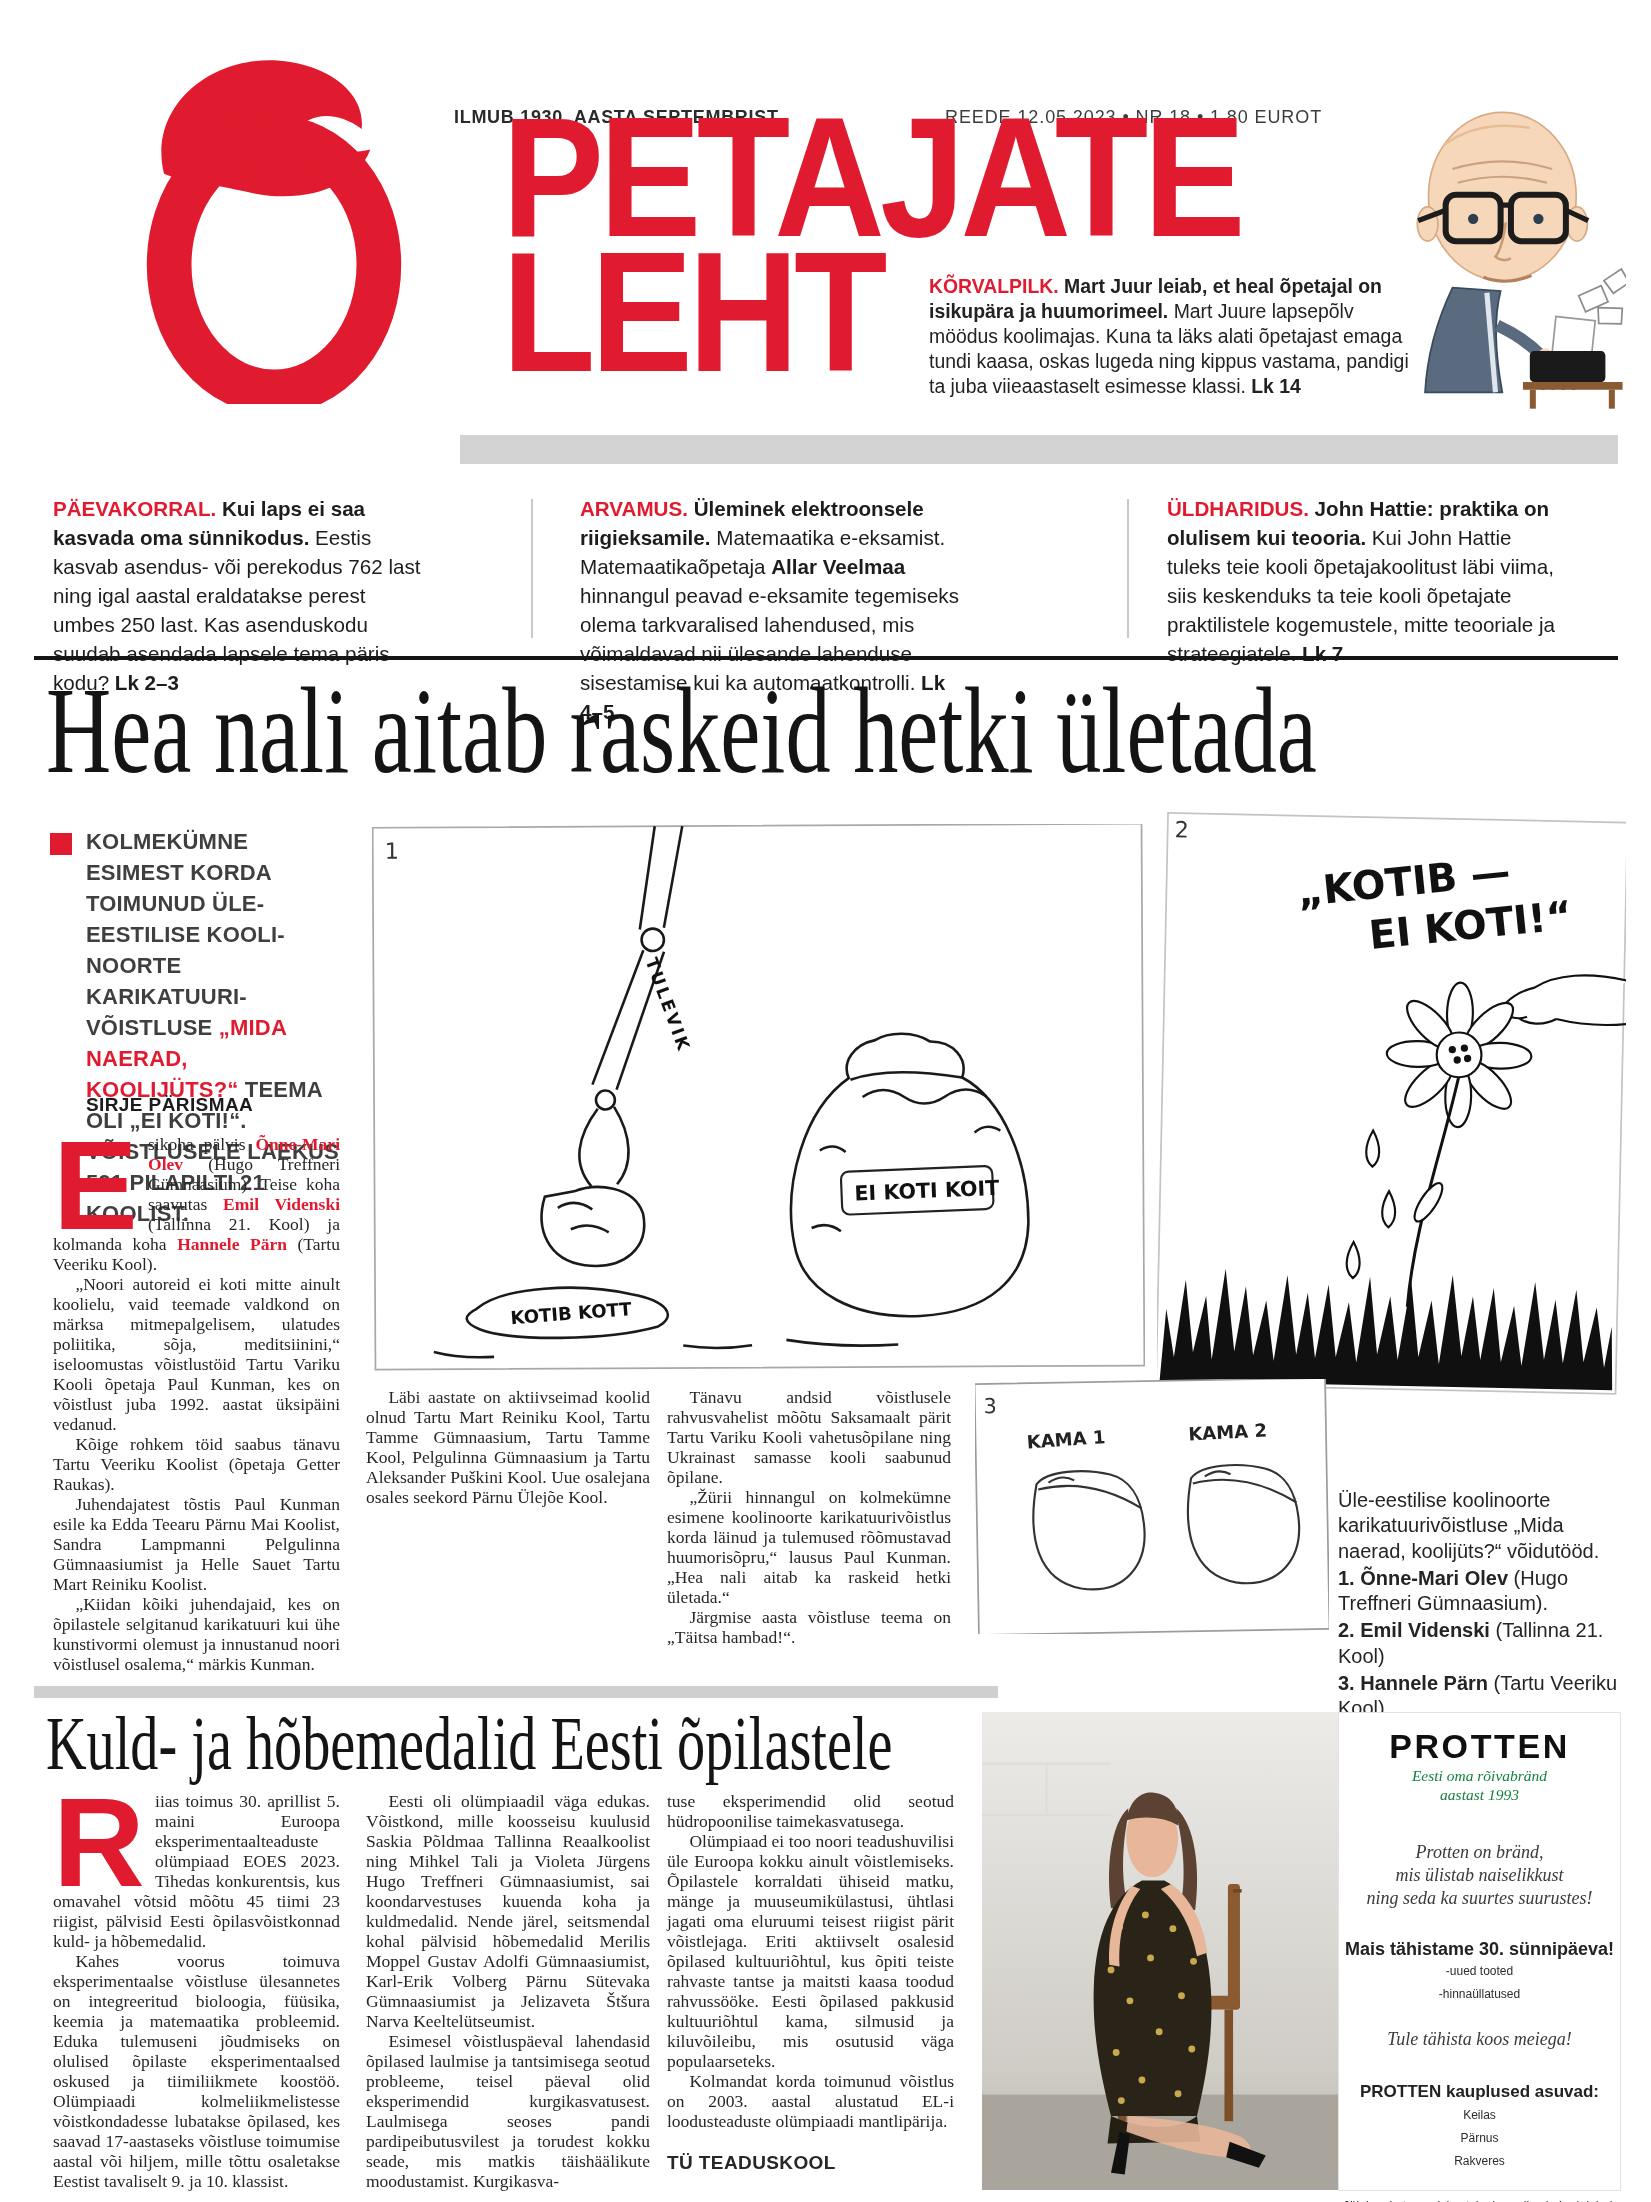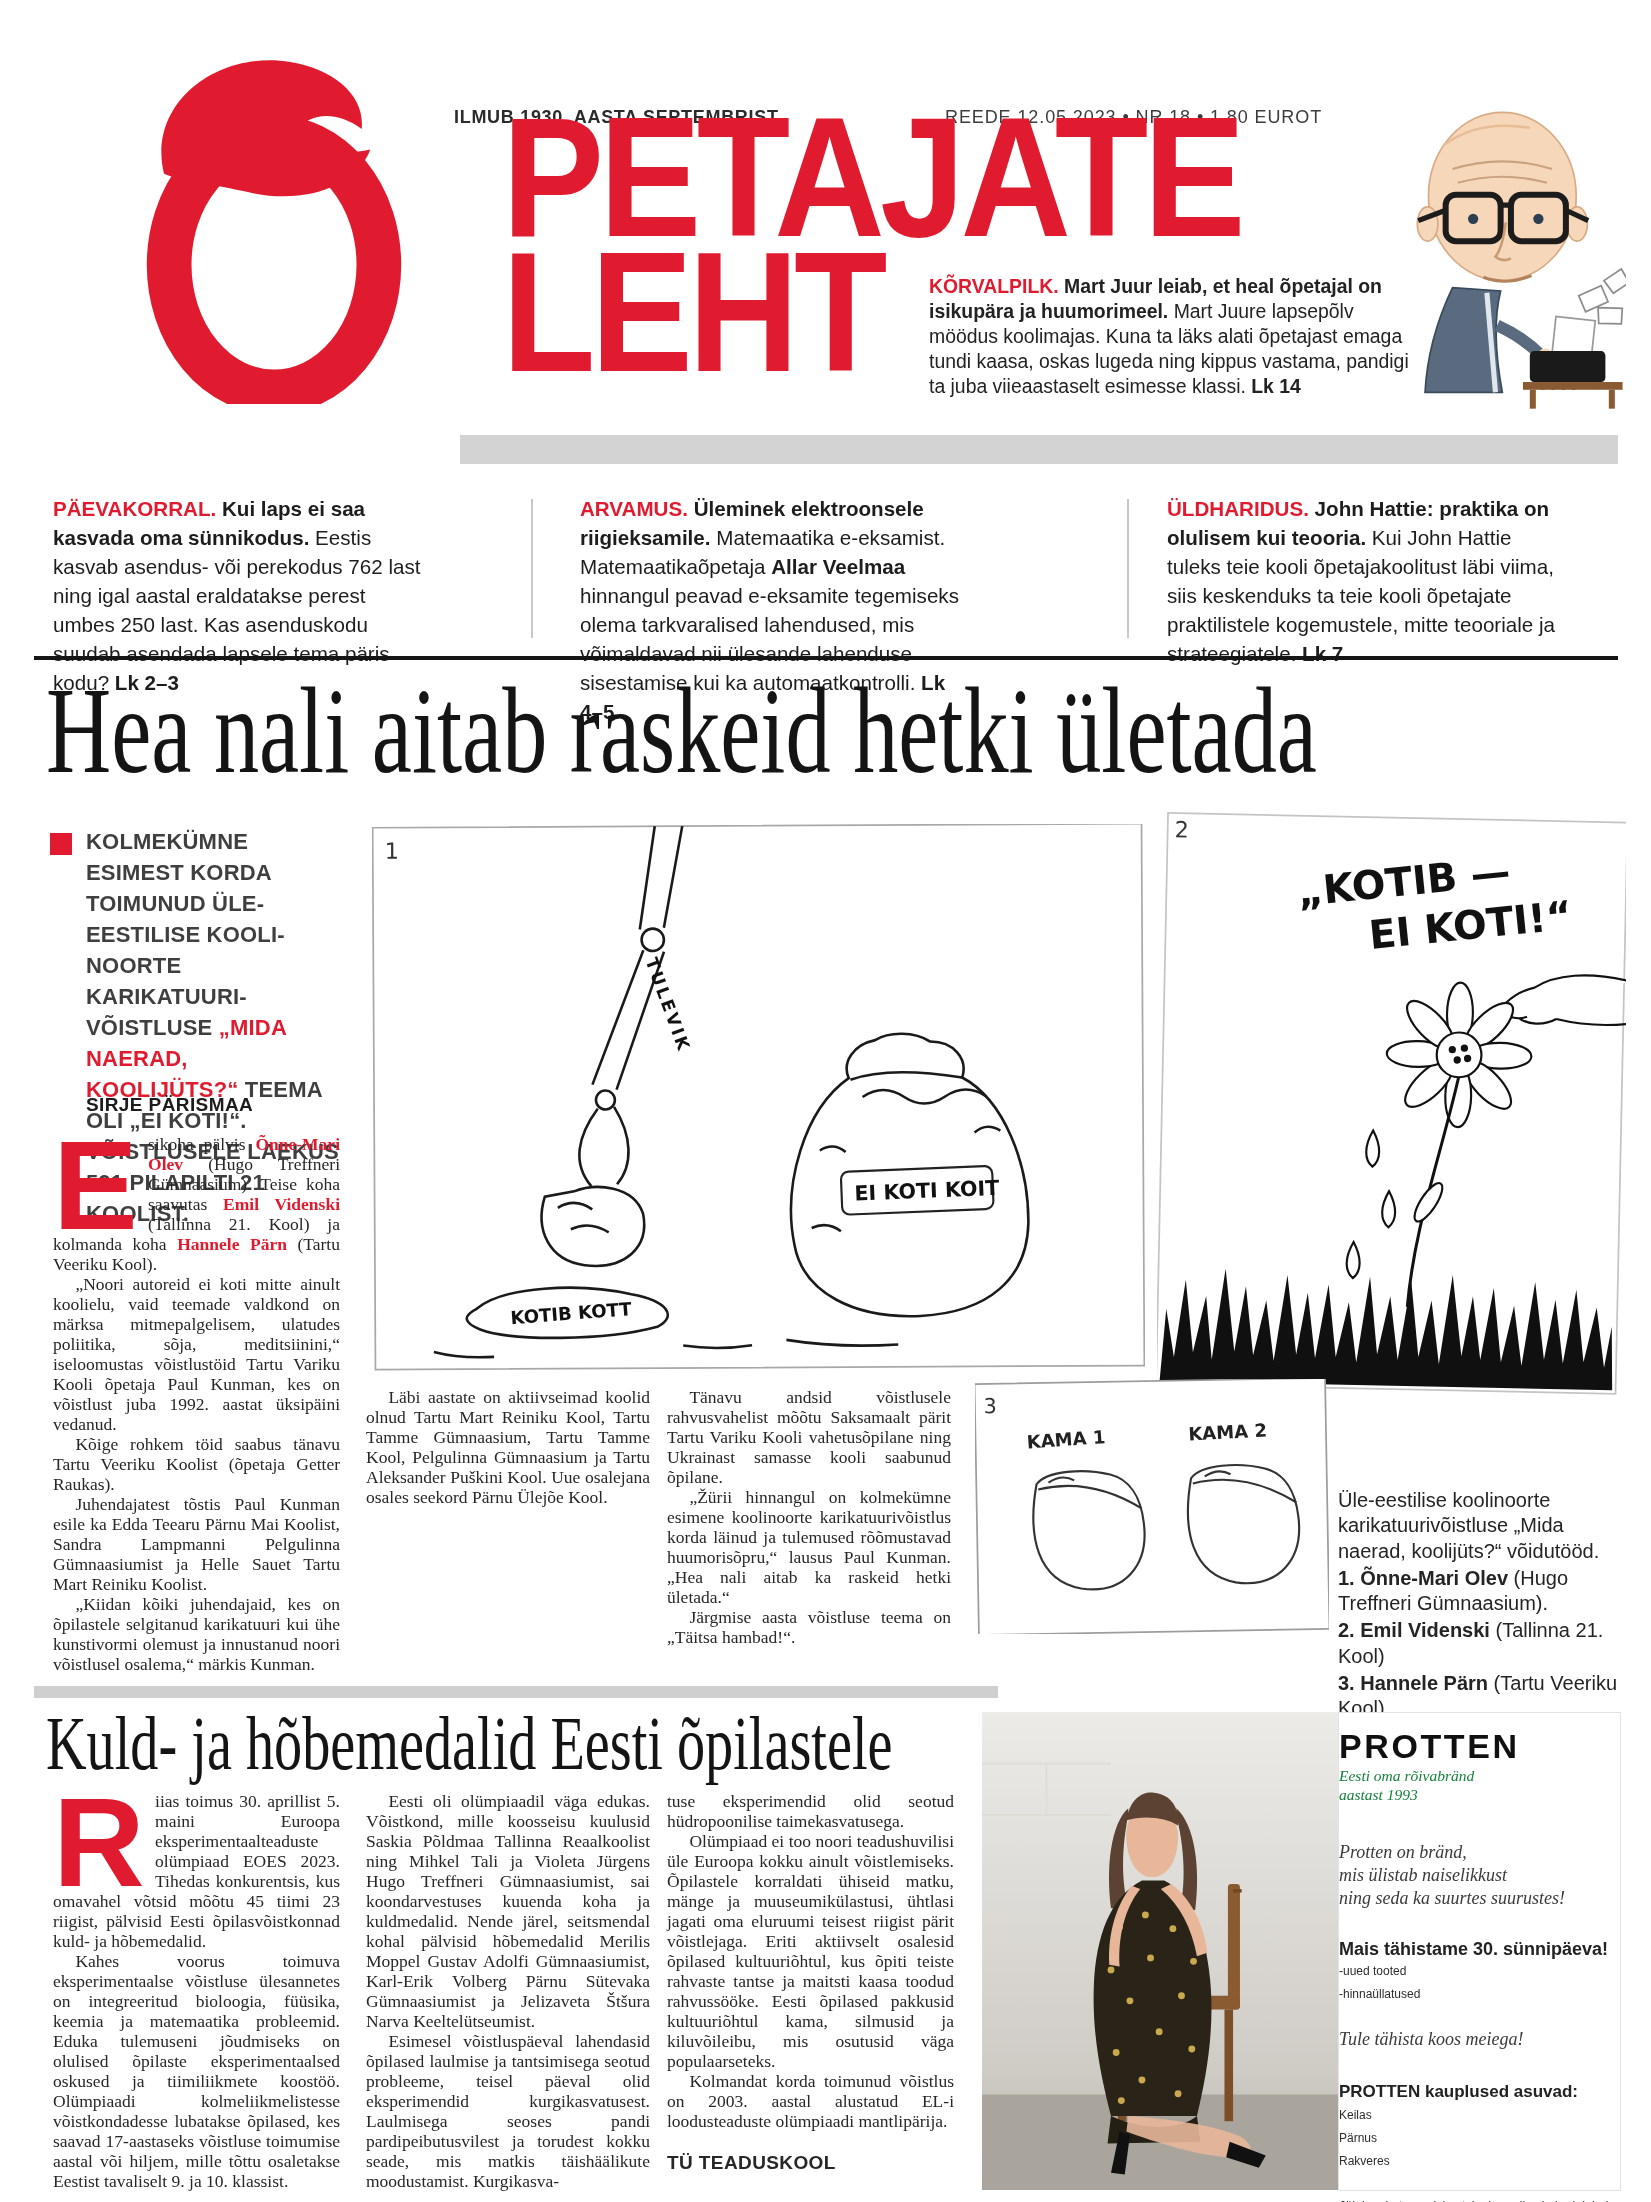--- a/index.html
+++ b/index.html
@@ -34,21 +34,21 @@
   .serif{font-family:"Liberation Serif",serif;font-size:17.5px;line-height:20px;color:#272727}
   .para{margin:0}
   .ind{text-indent:22.4px}
   .dropcap{float:left;font-family:"Liberation Sans",sans-serif;font-weight:800;color:#e11b2f;
            font-size:127px;line-height:95px;margin:4.3px 10.3px 0 0}
   .caption{font-size:20px;line-height:25.4px;color:#242424}
   .caption p{margin:0 0 1.7px 0}
   .credit{font-family:"Liberation Sans",sans-serif;font-size:19px;font-weight:700;letter-spacing:0.4px;
           margin-top:22.4px;text-align:left}
   
-  .ad-panel{background:#fff;border:0.9px solid #e2e2e2;}
+  .ad-panel{background:#fff;border:0.9px solid #e2e2e2;text-align:center}
   .ad-brand{font-size:34px;font-weight:800;letter-spacing:2.6px;color:#101010;margin-top:13.8px}
   .ad-script{font-family:"Liberation Serif",serif;font-style:italic;color:#15803d;font-size:15.5px;line-height:19px}
   .ad-slogan{font-family:"Liberation Serif",serif;font-style:italic;color:#3a3a3a;font-size:18px;line-height:23px}
   .ad-promo{font-size:18px;font-weight:600;color:#222}
   .ad-line{font-size:12px;color:#2c2c2c;line-height:23px}
   .ad-stores-label{font-size:17px;font-weight:700;color:#222;line-height:24px}
   .ad-foot{font-size:12.5px;color:#333}
   .ad-site{font-size:14.6px;font-weight:700;color:#111}
   svg text{font-family:"DejaVu Sans",sans-serif}
 </style>

